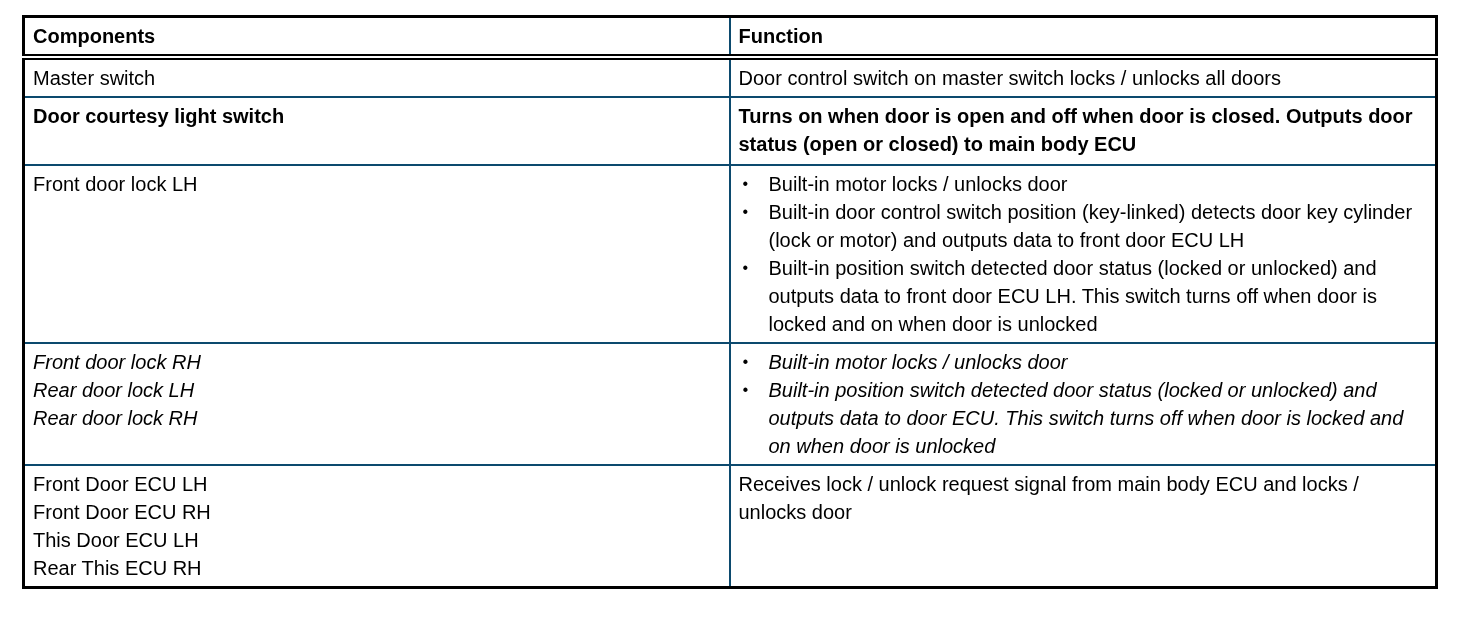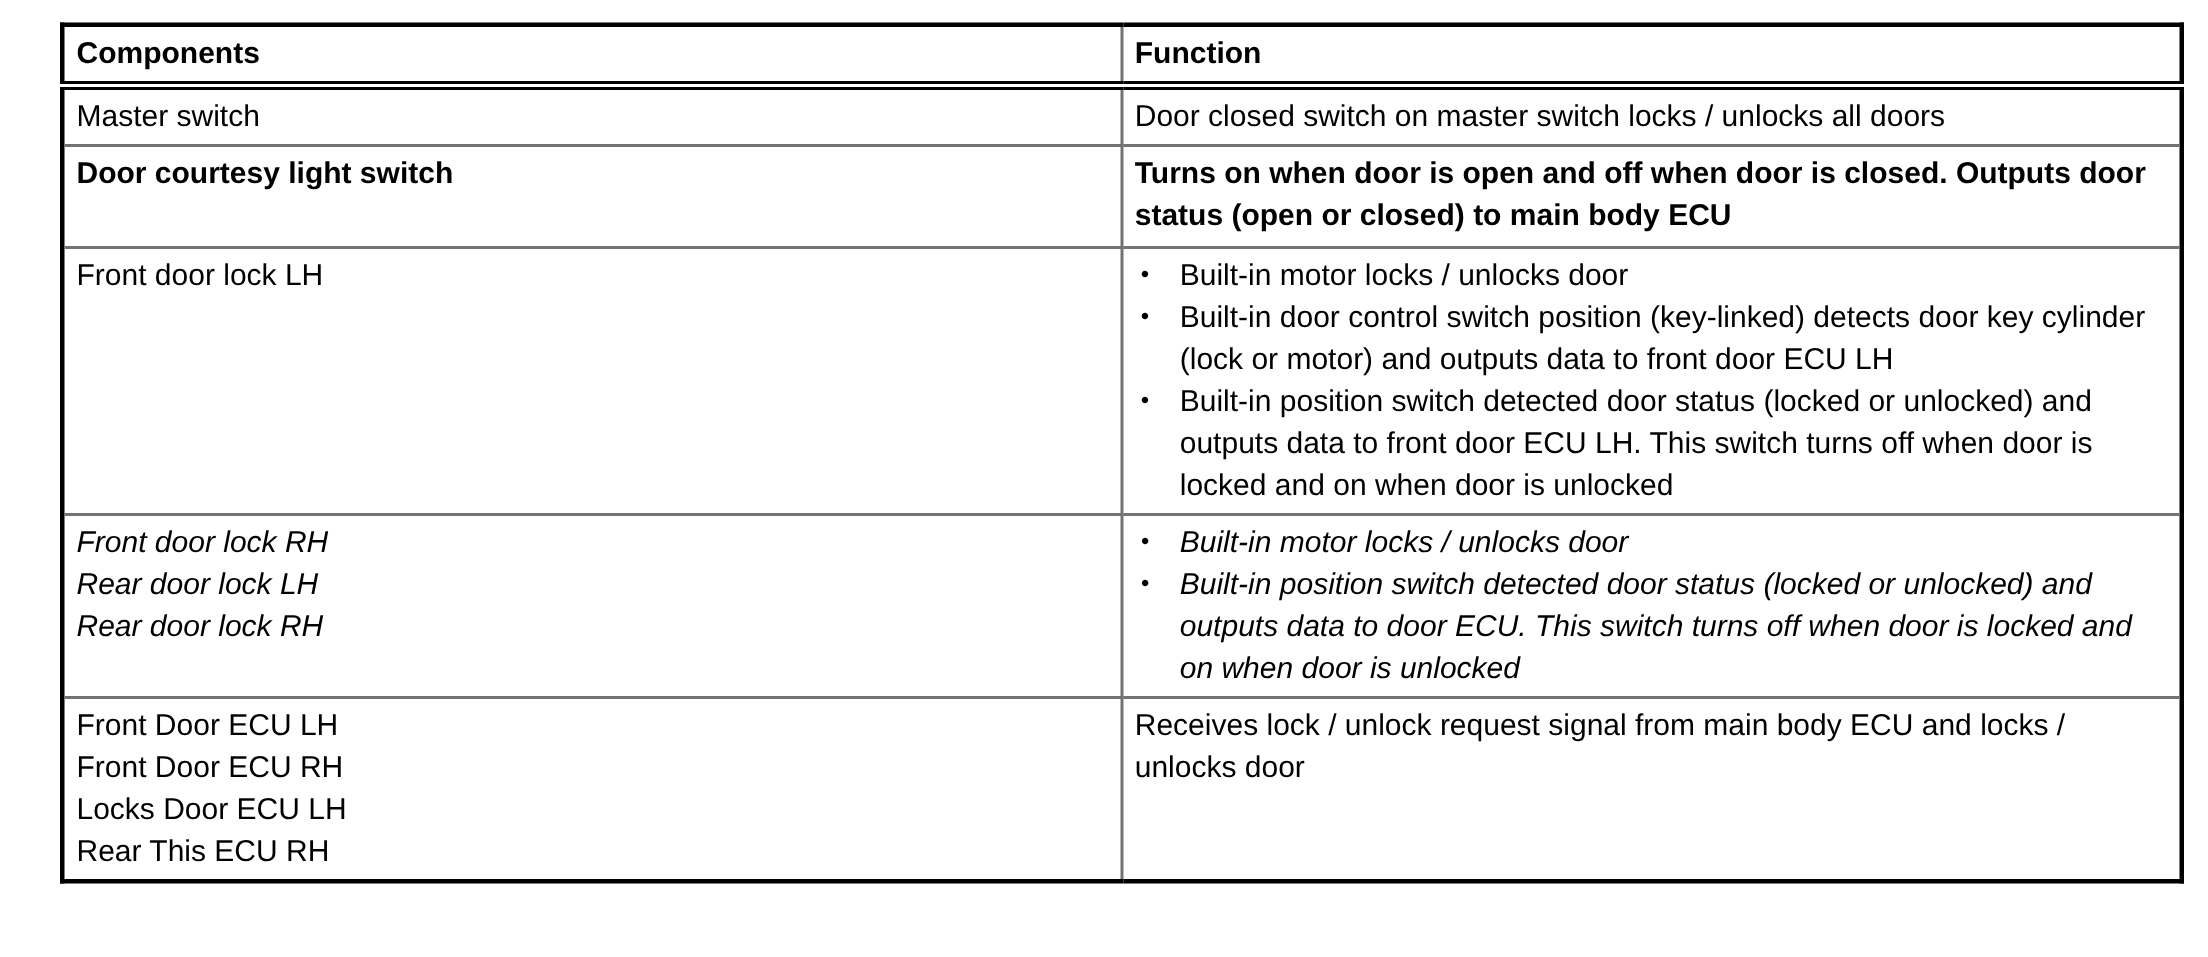--- a/index.html
+++ b/index.html
@@ -5,32 +5,32 @@
   * { box-sizing: border-box; margin: 0; padding: 0; }
   html, body {
     width: 1472px;
     height: 638px;
     background: #ffffff;
     font-family: "Liberation Sans", "DejaVu Sans", sans-serif;
     color: #000000;
   }
   .doc-table {
     position: absolute;
-    left: 40px;
+    left: 22px;
     top: 15px;
     width: 1413px;
     border-collapse: collapse;
     table-layout: fixed;
     font-size: 20px;
     line-height: 28px;
   }
   .doc-table col.c-components { width: 706px; }
   .doc-table col.c-function   { width: 707px; }
   .doc-table th, .doc-table td {
-    border: 2px solid #737373;
+    border: 2px solid #0c4a6e;
     vertical-align: top;
     text-align: left;
     padding: 4px 12px 4px 8px;
   }
   
   .doc-table { border: 3px solid #000000; }
   .doc-table tr > *:first-child { border-left: 3px solid #000000; }
   .doc-table tr > *:last-child  { border-right: 3px solid #000000; }
   .doc-table thead th { border-top: 3px solid #000000; }
   .doc-table tbody tr:last-child td { border-bottom: 3px solid #000000; }
@@ -65,21 +65,21 @@
       <th>Function</th>
     </tr>
   </thead>
   <tbody>
 
     <tr class="r1">
       <td>
         <span class="comp-line">Master switch</span>
       </td>
       <td>
-        <span>Door closed switch on master switch locks / unlocks all doors</span>
+        <span>Door control switch on master switch locks / unlocks all doors</span>
       </td>
     </tr>
 
 
     <tr class="r3">
       <td>
         <span class="comp-line">Door courtesy light switch</span>
       </td>
       <td>
         <span>Turns on when door is open and off when door is closed. Outputs door status (open or closed) to main body ECU</span>
@@ -121,21 +121,21 @@
           <span class="bullet-marker">•</span>
           <span class="bullet-text">Built-in position switch detected door status (locked or unlocked) and outputs data to door ECU. This switch turns off when door is locked and on when door is unlocked</span>
         </div>
       </td>
     </tr>
 
     <tr class="r6">
       <td>
         <span class="comp-line">Front Door ECU LH</span>
         <span class="comp-line">Front Door ECU RH</span>
-        <span class="comp-line">Locks Door ECU LH</span>
+        <span class="comp-line">This Door ECU LH</span>
         <span class="comp-line">Rear This ECU RH</span>
       </td>
       <td>
         <span>Receives lock / unlock request signal from main body ECU and locks / unlocks door</span>
       </td>
     </tr>
 
   </tbody>
 </table>
 

